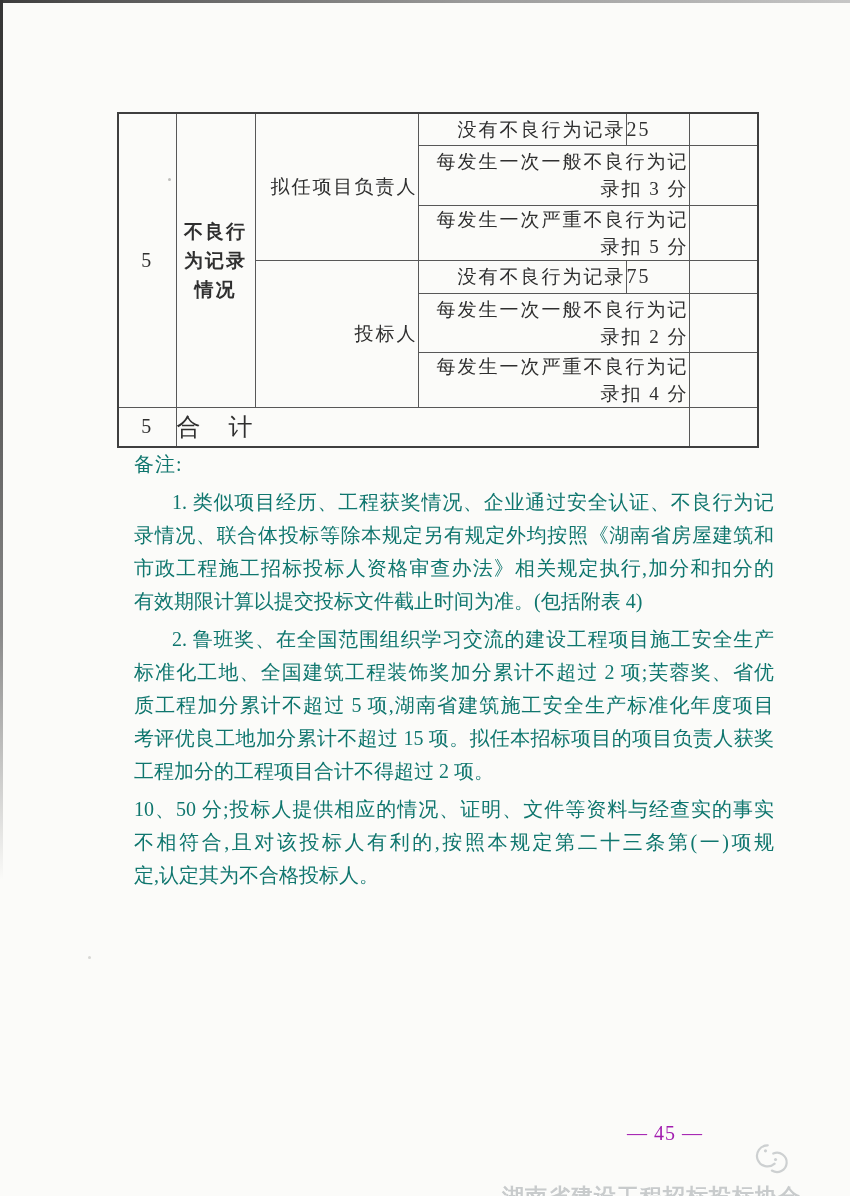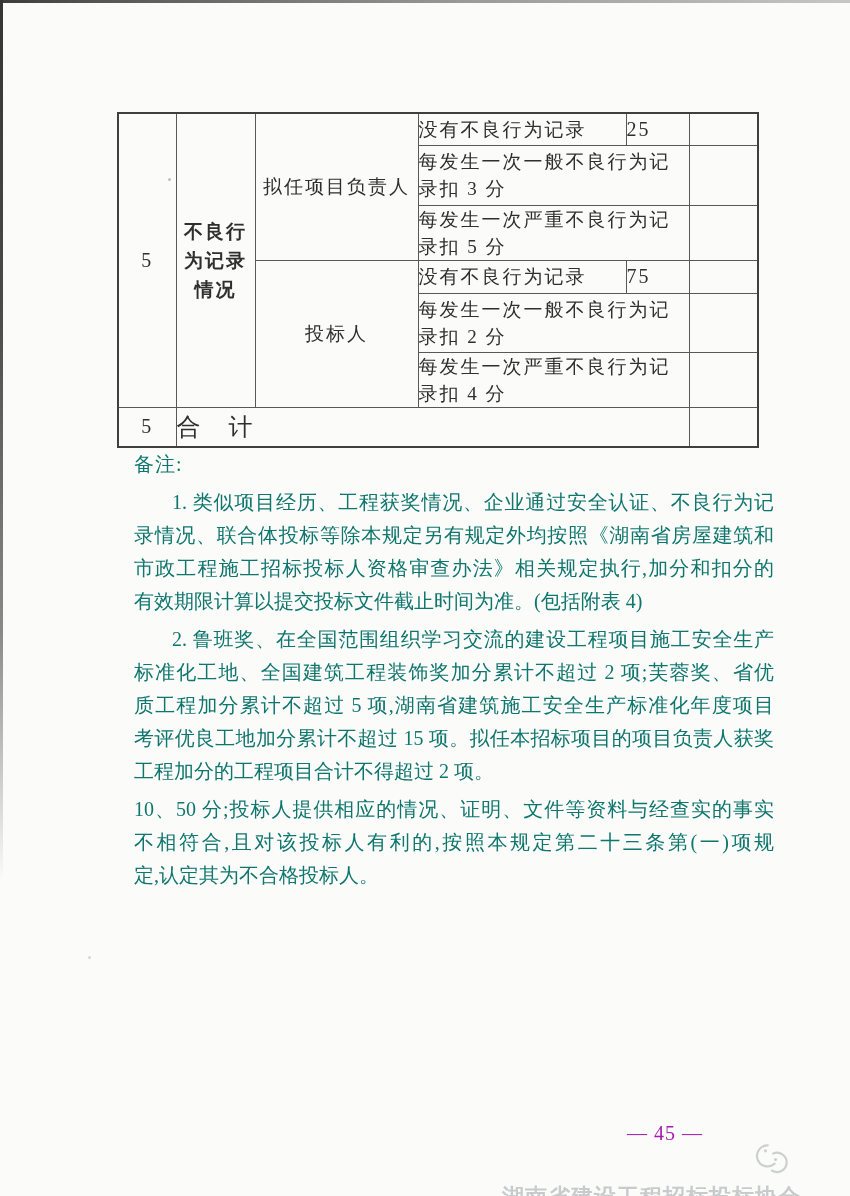--- a/index.html
+++ b/index.html
@@ -40,22 +40,22 @@
   }
   .score-table tr.r1 { height:32px; }
   .score-table tr.r2 { height:60px; }
   .score-table tr.r3 { height:53px; }
   .score-table tr.r4 { height:33px; }
   .score-table tr.r5 { height:59px; }
   .score-table tr.r6 { height:52px;padding-left:28px; }
   .score-table tr.r7 { height:40px; }
   .c-num   { text-align:center; font-size:20px; letter-spacing:0; }
   .c-cat   { text-align:center; line-height:29px;font-weight:bold; }
-  .c-subj  { text-align:center; }
-  .c-crit  { padding:2px 6px 2px 8px; line-height:27px; }
+  .c-subj  { text-align:right; }
+  .c-crit  { padding:2px 6px 2px 8px; line-height:27px;text-align:right; }
   .c-score { text-align:left; font-size:20px; letter-spacing:0; }
   .c-total { padding-left:20px; font-size:24px; letter-spacing:2px; }
 
   
   .notes {
     position:absolute; left:134px; top:448px; width:640px;
     font-size:20px; color:#0f766e;
   }
   .notes-label { height:33px; line-height:33px; letter-spacing:1px; }
   .note { margin-top:5px; }

